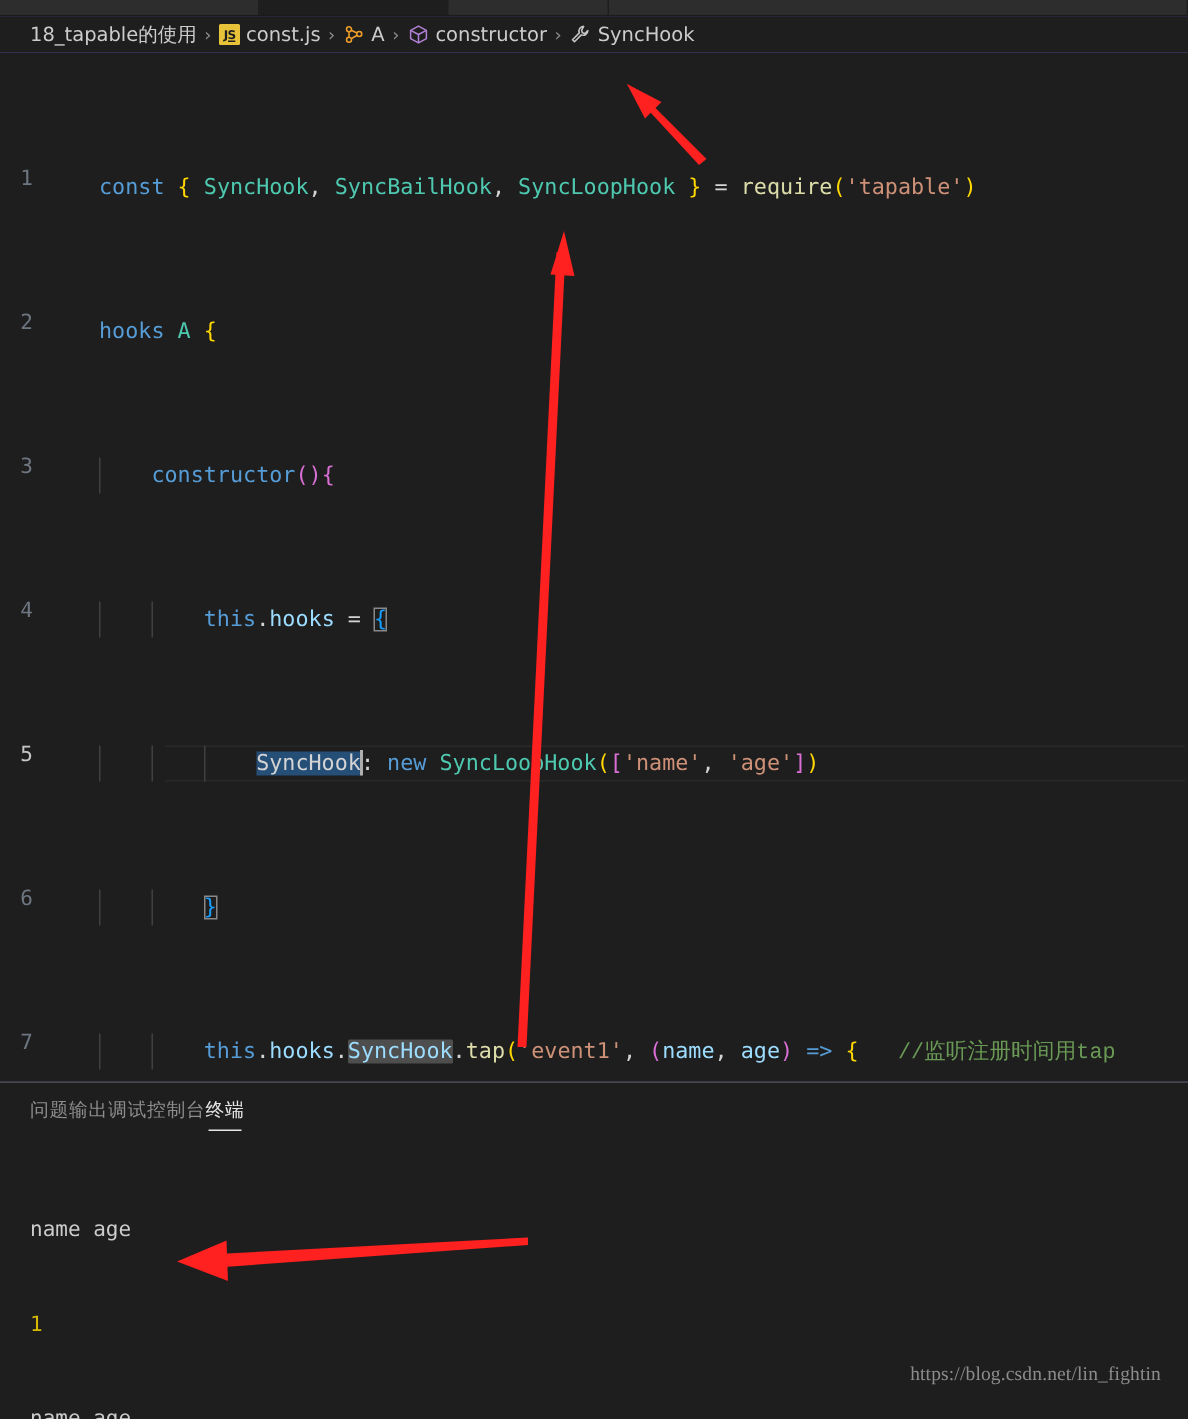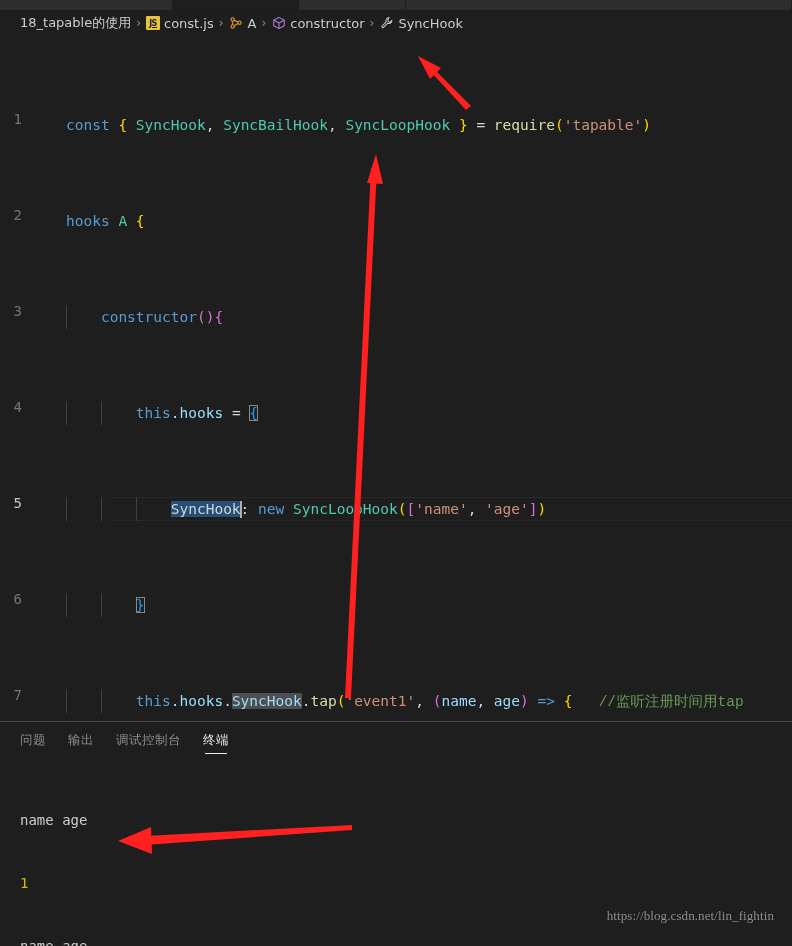--- a/index.html
+++ b/index.html
@@ -177,21 +177,20 @@
     border-top: 1px solid #474747;
     display: flex;
     flex-direction: column;
     position: relative;
   }
   .panel-tabs {
     height: 36px;
     display: flex;
     align-items: center;
     padding-left: 20px;
-    gap: 22px;
     flex: 0 0 auto;
   }
   .ptab {
     font-size: 12.5px;
     color: #8d8d8d;
     position: relative;
     height: 100%;
     display: flex;
     align-items: center;
     letter-spacing: 0.5px;

